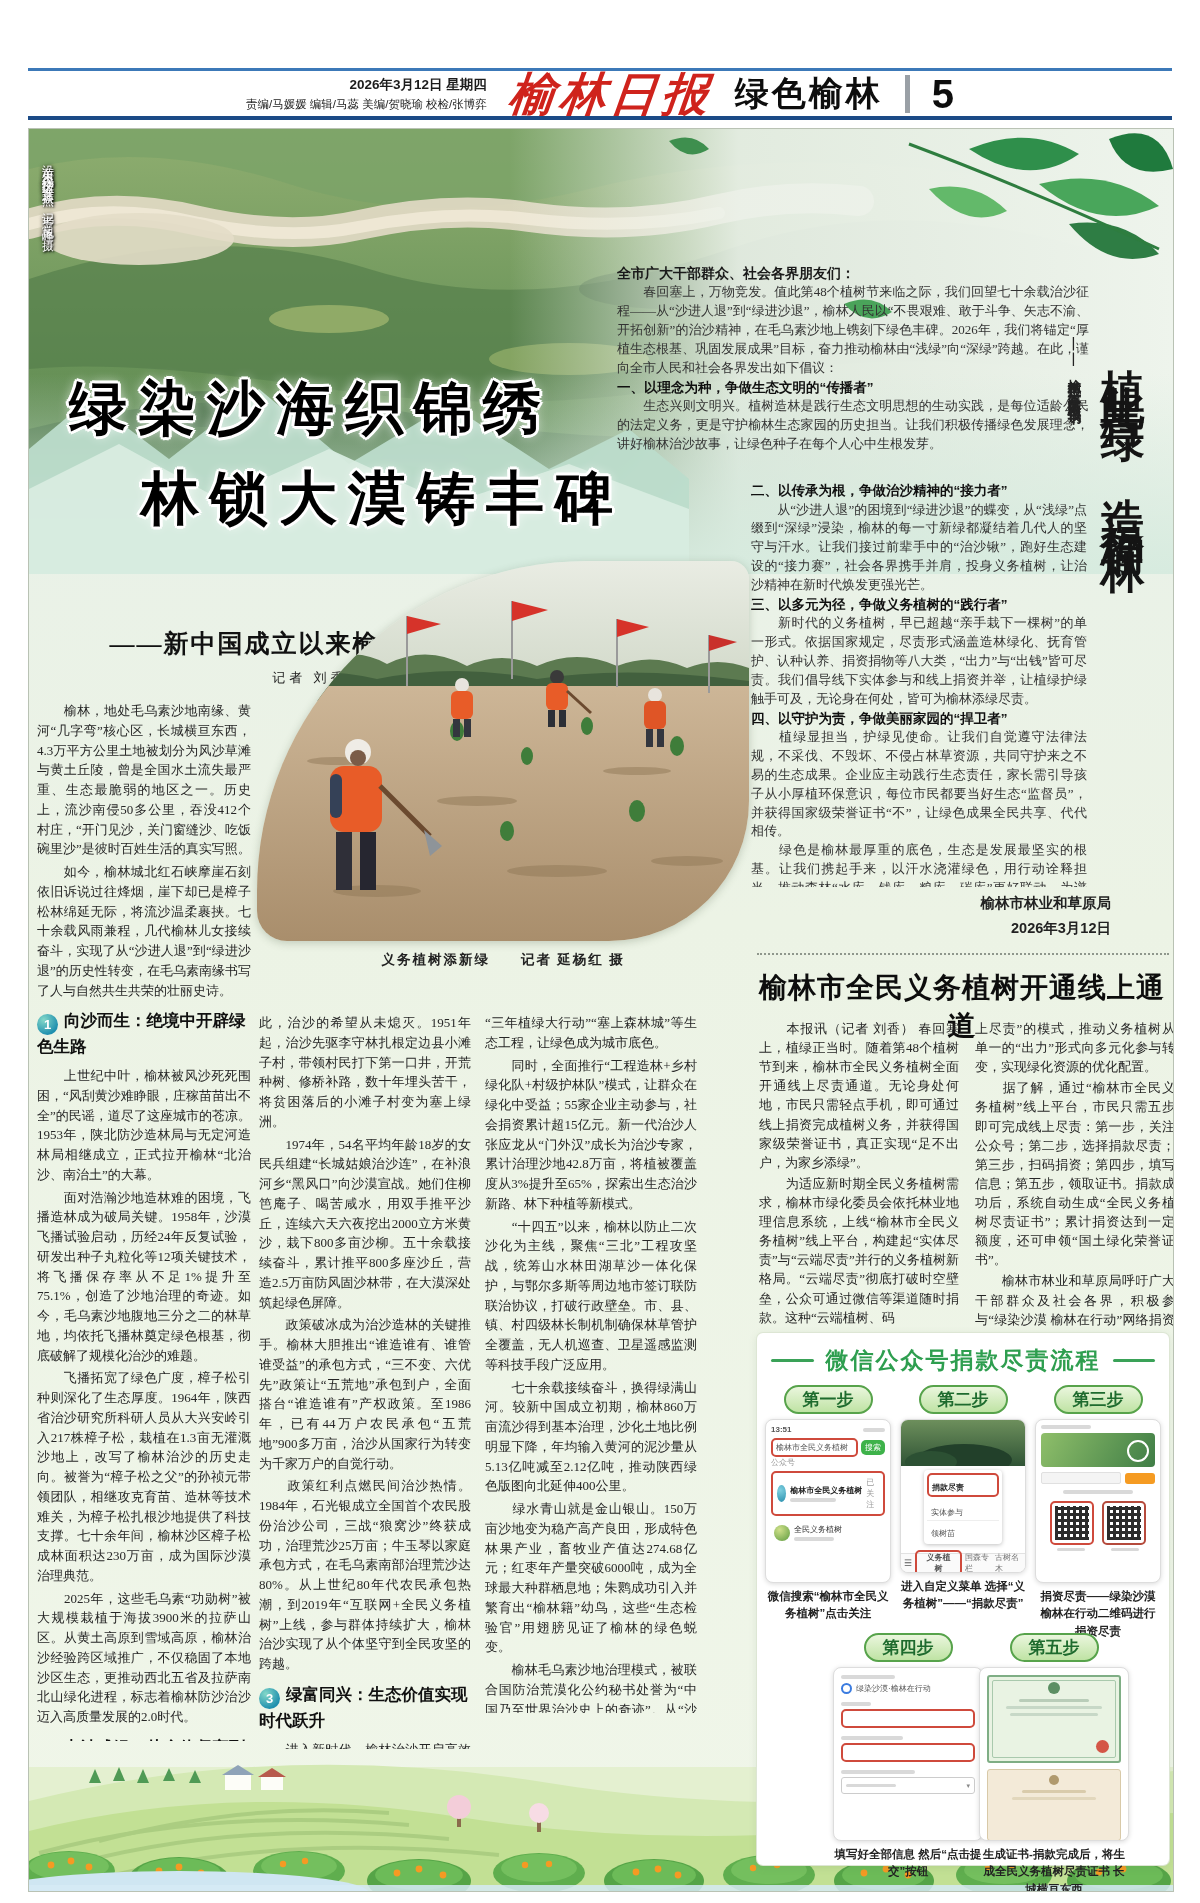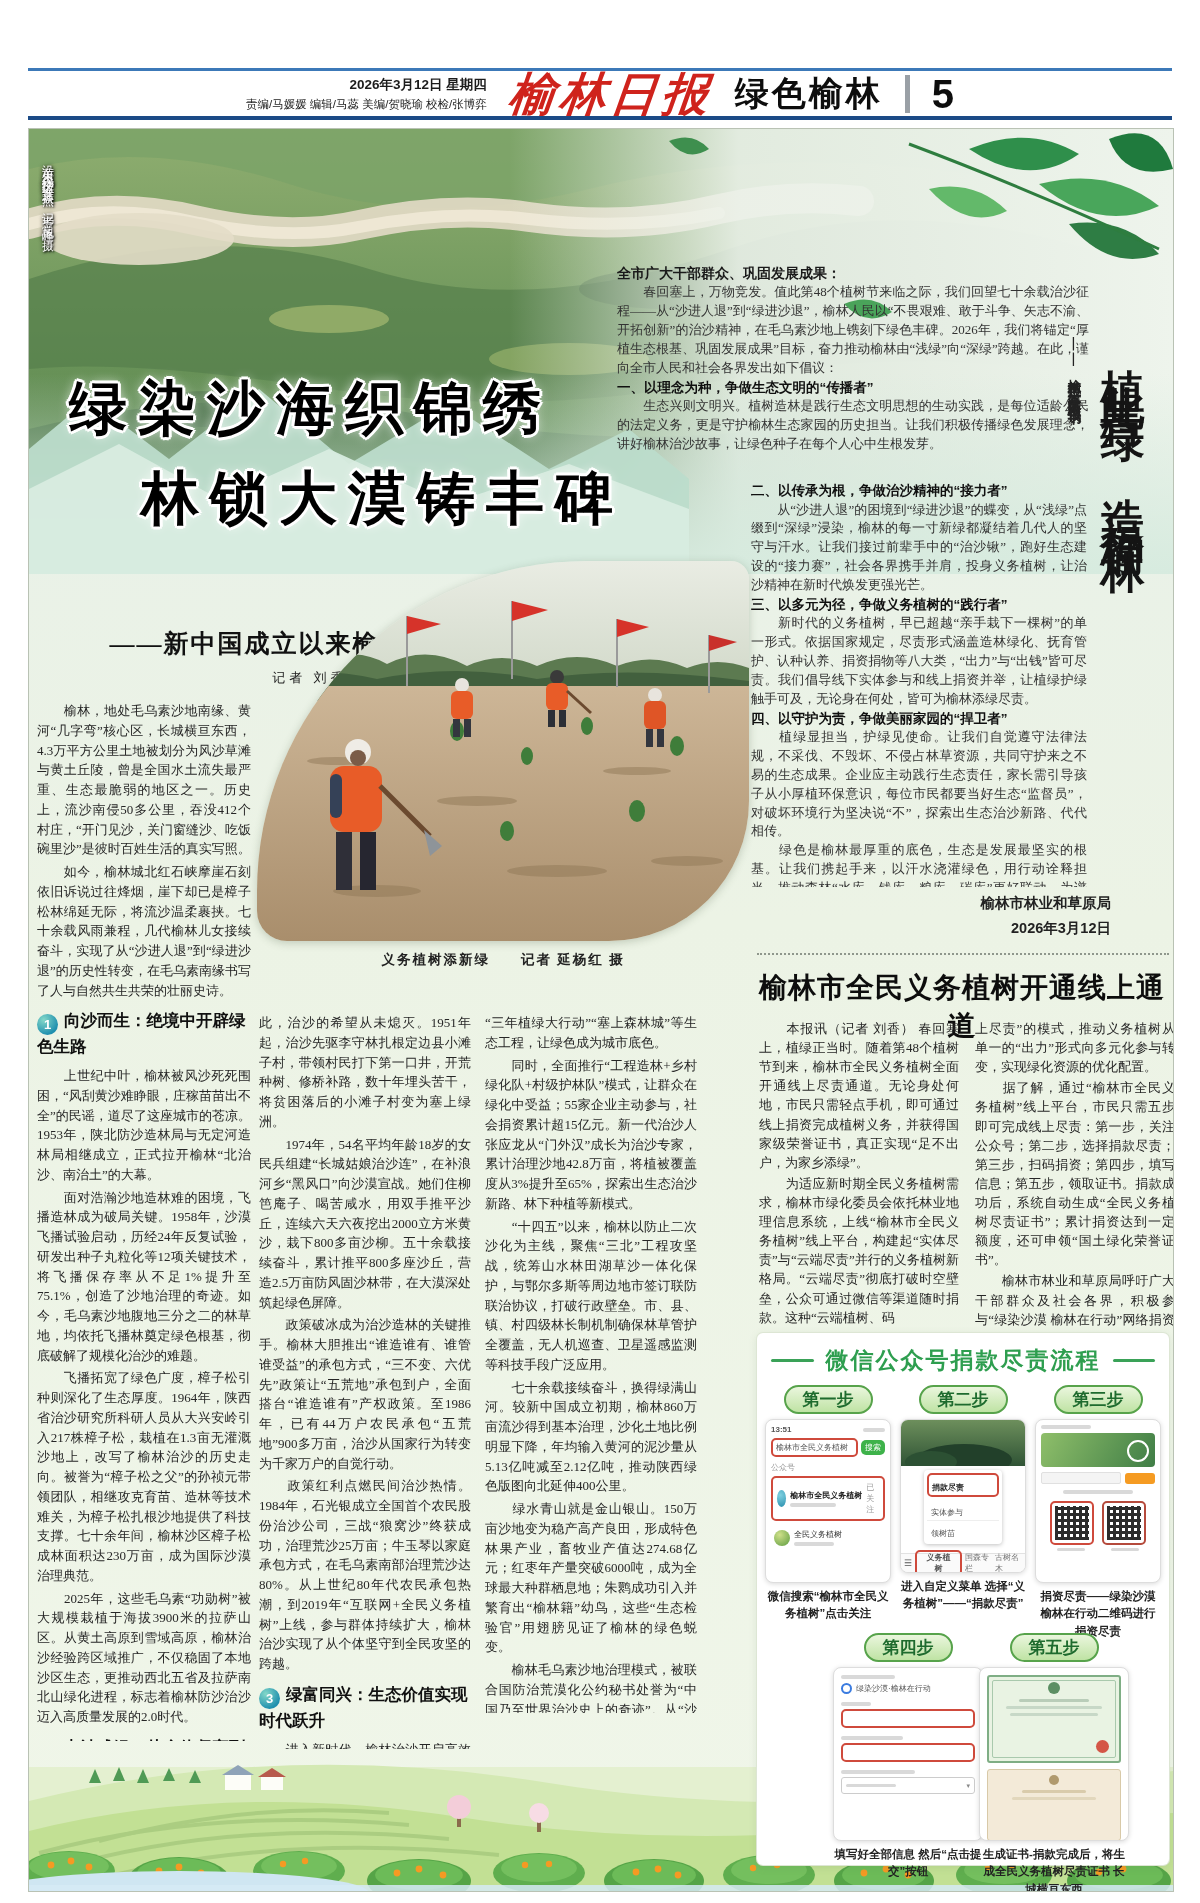--- a/index.html
+++ b/index.html
@@ -263,32 +263,32 @@
     <div class="abs bcol" style="left:456px;top:884px;width:212px;height:700px;">
       <p>“三年植绿大行动”“塞上森林城”等生态工程，让绿色成为城市底色。</p>
       <p>　　同时，全面推行“工程造林+乡村绿化队+村级护林队”模式，让群众在绿化中受益；55家企业主动参与，社会捐资累计超15亿元。新一代治沙人张应龙从“门外汉”成长为治沙专家，累计治理沙地42.8万亩，将植被覆盖度从3%提升至65%，探索出生态治沙新路、林下种植等新模式。</p>
       <p>　　“十四五”以来，榆林以防止二次沙化为主线，聚焦“三北”工程攻坚战，统筹山水林田湖草沙一体化保护，与鄂尔多斯等周边地市签订联防联治协议，打破行政壁垒。市、县、镇、村四级林长制机制确保林草管护全覆盖，无人机巡查、卫星遥感监测等科技手段广泛应用。</p>
       <p>　　七十余载接续奋斗，换得绿满山河。较新中国成立初期，榆林860万亩流沙得到基本治理，沙化土地比例明显下降，年均输入黄河的泥沙量从5.13亿吨减至2.12亿吨，推动陕西绿色版图向北延伸400公里。</p>
       <p>　　绿水青山就是金山银山。150万亩沙地变为稳产高产良田，形成特色林果产业，畜牧业产值达274.68亿元；红枣年产量突破6000吨，成为全球最大种群栖息地；朱鹮成功引入并繁育出“榆林籍”幼鸟，这些“生态检验官”用翅膀见证了榆林的绿色蜕变。</p>
       <p>　　榆林毛乌素沙地治理模式，被联合国防治荒漠化公约秘书处誉为“中国乃至世界治沙史上的奇迹”。从“沙进人退”到“绿进沙退”，七十余载治沙路，彰显着人与自然生命共同体的深刻内涵。</p>
     </div>
 
     <div class="abs letter" style="left:588px;top:134px;width:472px;height:214px;">
-      <p class="greet">全市广大干部群众、巩固发展成果：</p>
+      <p class="greet">全市广大干部群众、社会各界朋友们：</p>
       <p>　　春回塞上，万物竞发。值此第48个植树节来临之际，我们回望七十余载治沙征程——从“沙进人退”到“绿进沙退”，榆林人民以“不畏艰难、敢于斗争、矢志不渝、开拓创新”的治沙精神，在毛乌素沙地上镌刻下绿色丰碑。2026年，我们将锚定“厚植生态根基、巩固发展成果”目标，奋力推动榆林由“浅绿”向“深绿”跨越。在此，谨向全市人民和社会各界发出如下倡议：</p>
       <p class="lh">一、以理念为种，争做生态文明的“传播者”</p>
       <p>　　生态兴则文明兴。植树造林是践行生态文明思想的生动实践，是每位适龄公民的法定义务，更是守护榆林生态家园的历史担当。让我们积极传播绿色发展理念，讲好榆林治沙故事，让绿色种子在每个人心中生根发芽。</p>
     </div>
     <div class="abs letter" style="left:722px;top:352px;width:336px;height:406px;">
       <p class="lh">二、以传承为根，争做治沙精神的“接力者”</p>
       <p>　　从“沙进人退”的困境到“绿进沙退”的蝶变，从“浅绿”点缀到“深绿”浸染，榆林的每一寸新绿都凝结着几代人的坚守与汗水。让我们接过前辈手中的“治沙锹”，跑好生态建设的“接力赛”，社会各界携手并肩，投身义务植树，让治沙精神在新时代焕发更强光芒。</p>
       <p class="lh">三、以多元为径，争做义务植树的“践行者”</p>
       <p>　　新时代的义务植树，早已超越“亲手栽下一棵树”的单一形式。依据国家规定，尽责形式涵盖造林绿化、抚育管护、认种认养、捐资捐物等八大类，“出力”与“出钱”皆可尽责。我们倡导线下实体参与和线上捐资并举，让植绿护绿触手可及，无论身在何处，皆可为榆林添绿尽责。</p>
       <p class="lh">四、以守护为责，争做美丽家园的“捍卫者”</p>
-      <p>　　植绿显担当，护绿见使命。让我们自觉遵守法律法规，不采伐、不毁坏、不侵占林草资源，共同守护来之不易的生态成果。企业应主动践行生态责任，家长需引导孩子从小厚植环保意识，每位市民都要当好生态“监督员”，对破坏环境行为坚决说“不”，探索出生态治沙新路、代代相传。</p>
+      <p>　　植绿显担当，护绿见使命。让我们自觉遵守法律法规，不采伐、不毁坏、不侵占林草资源，共同守护来之不易的生态成果。企业应主动践行生态责任，家长需引导孩子从小厚植环保意识，每位市民都要当好生态“监督员”，并获得国家级荣誉证书“不”，让绿色成果全民共享、代代相传。</p>
       <p>　　绿色是榆林最厚重的底色，生态是发展最坚实的根基。让我们携起手来，以汗水浇灌绿色，用行动诠释担当，推动森林“水库、钱库、粮库、碳库”更好联动，为谱写高质量发展新篇章筑牢生态根基！</p>
     </div>
     <div class="abs sig" style="left:722px;top:762px;width:360px;">
       <div>榆林市林业和草原局</div>
       <div>2026年3月12日</div>
     </div>
 
     <div class="abs vsub" style="left:1036px;top:208px;height:490px;">——榆林市二〇二六年全民义务植树倡议书</div>
     <div class="abs vtitle" style="left:1064px;top:205px;height:575px;">植此青绿　造福榆林</div>
 
@@ -435,21 +435,21 @@
           <div style="display:flex;justify-content:space-between;align-items:center;">
             <span class="tinytxt" style="font-weight:bold;">13:51</span>
             <span class="gbar" style="width:22px;"></span>
           </div>
           <div style="display:flex;gap:3px;margin-top:4px;align-items:center;">
             <div class="redbox" style="flex:1;height:15px;display:flex;align-items:center;padding:0 3px;">
               <span class="tinytxt" style="white-space:nowrap;overflow:hidden;">榆林市全民义务植树</span>
             </div>
             <div style="background:#3eb24a;color:#fff;font-size:8px;border-radius:5px;padding:2px 4px;" class="sans">搜索</div>
           </div>
-          <div class="tinytxt" style="color:#999;margin-top:5px;">公众号</div>
+          <div class="tinytxt" style="color:#999;">公众号</div>
           <div class="redbox" style="margin-top:3px;padding:4px;display:flex;gap:4px;align-items:center;">
             <div style="width:17px;height:17px;border-radius:50%;background:radial-gradient(circle at 35% 30%,#7fd0e0,#2a8fae);"></div>
             <div style="flex:1;">
               <div class="tinytxt" style="font-weight:bold;color:#222;white-space:nowrap;overflow:hidden;">榆林市全民义务植树</div>
               <div class="gbar" style="width:46px;margin-top:2px;"></div>
             </div>
             <span class="tinytxt" style="color:#9a9a9a;">已关注</span>
           </div>
           <div style="margin-top:5px;padding:3px;display:flex;gap:4px;align-items:center;">
             <div style="width:16px;height:16px;border-radius:50%;background:radial-gradient(circle at 35% 30%,#cfe08a,#5d9b3f);"></div>

